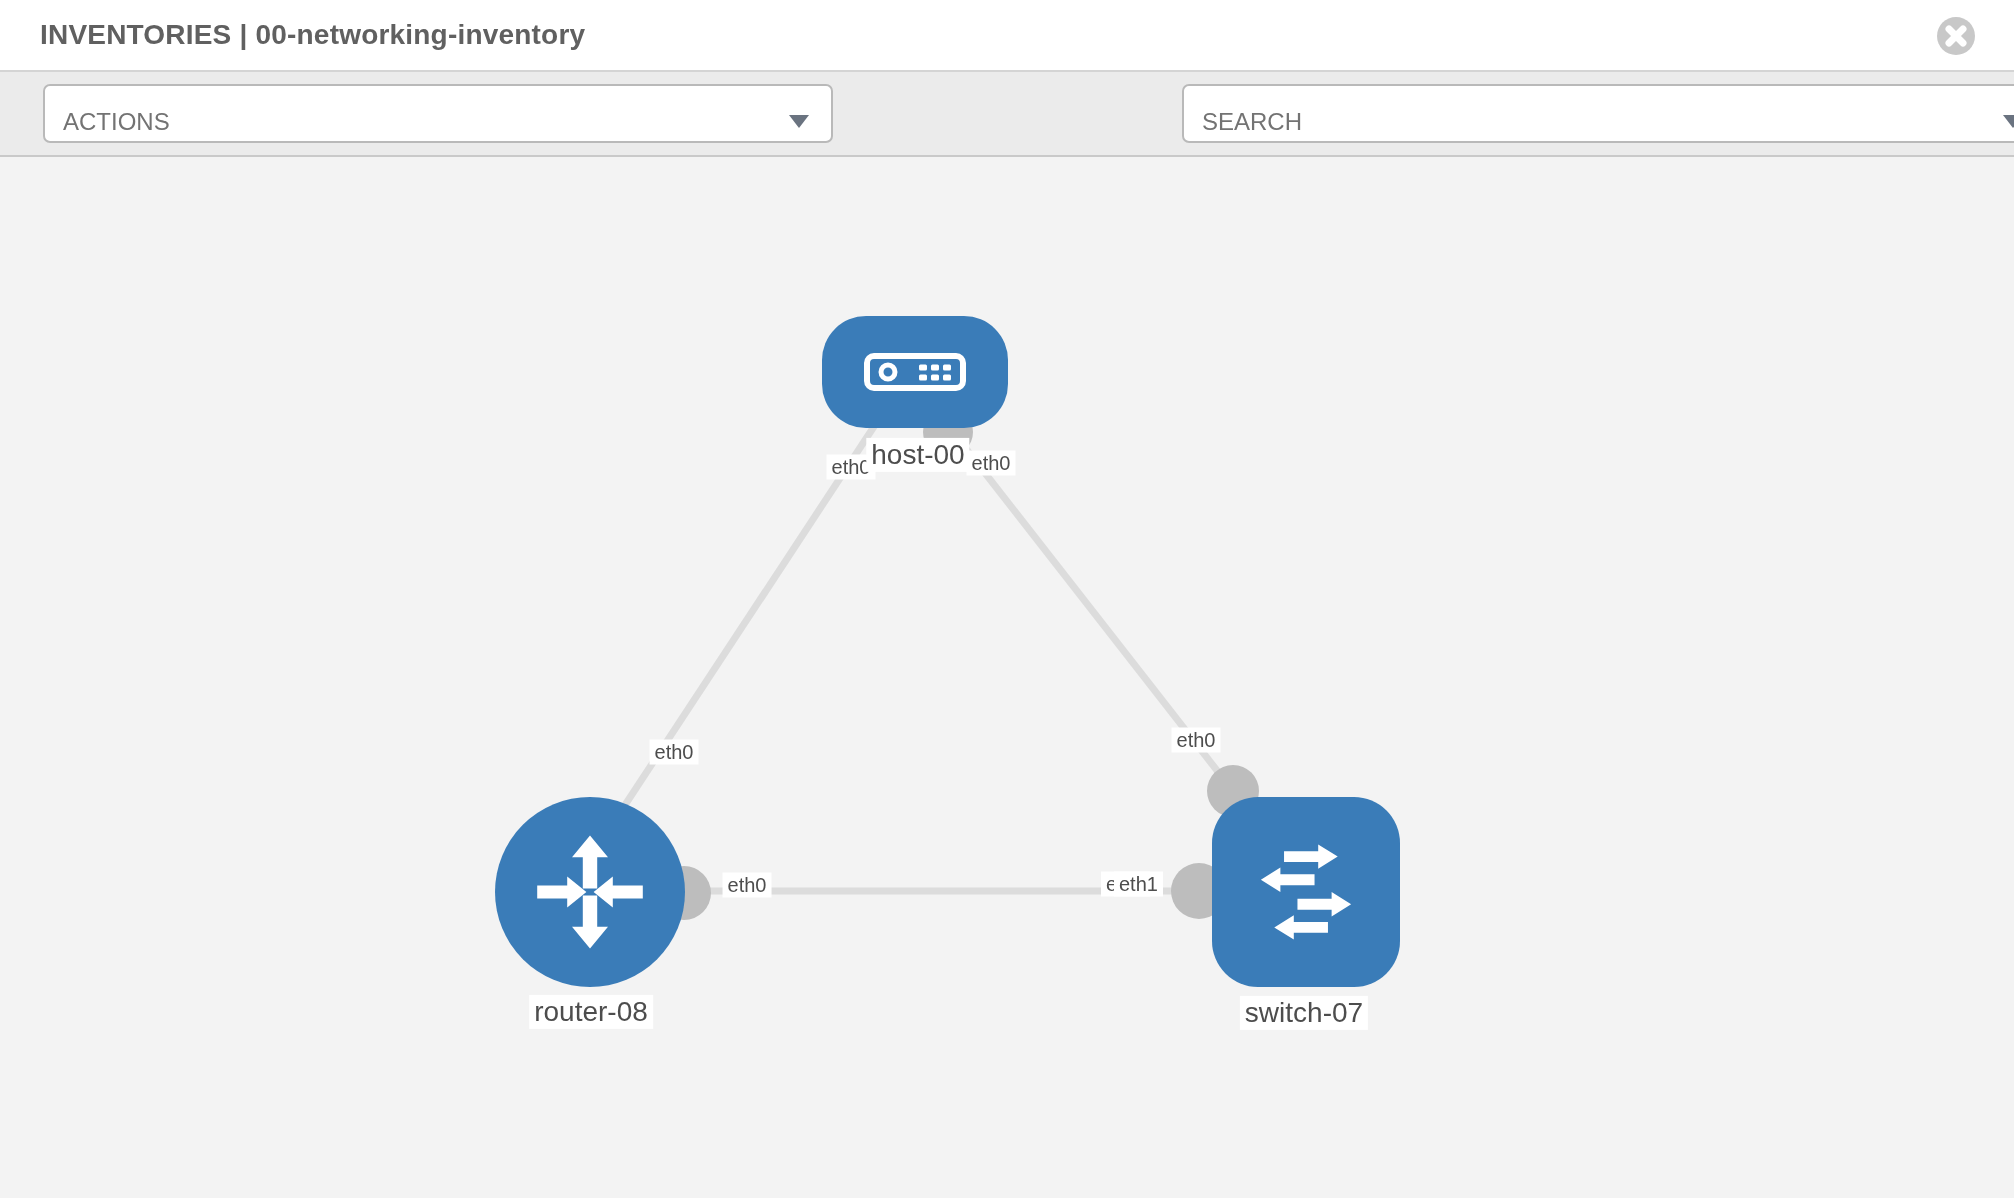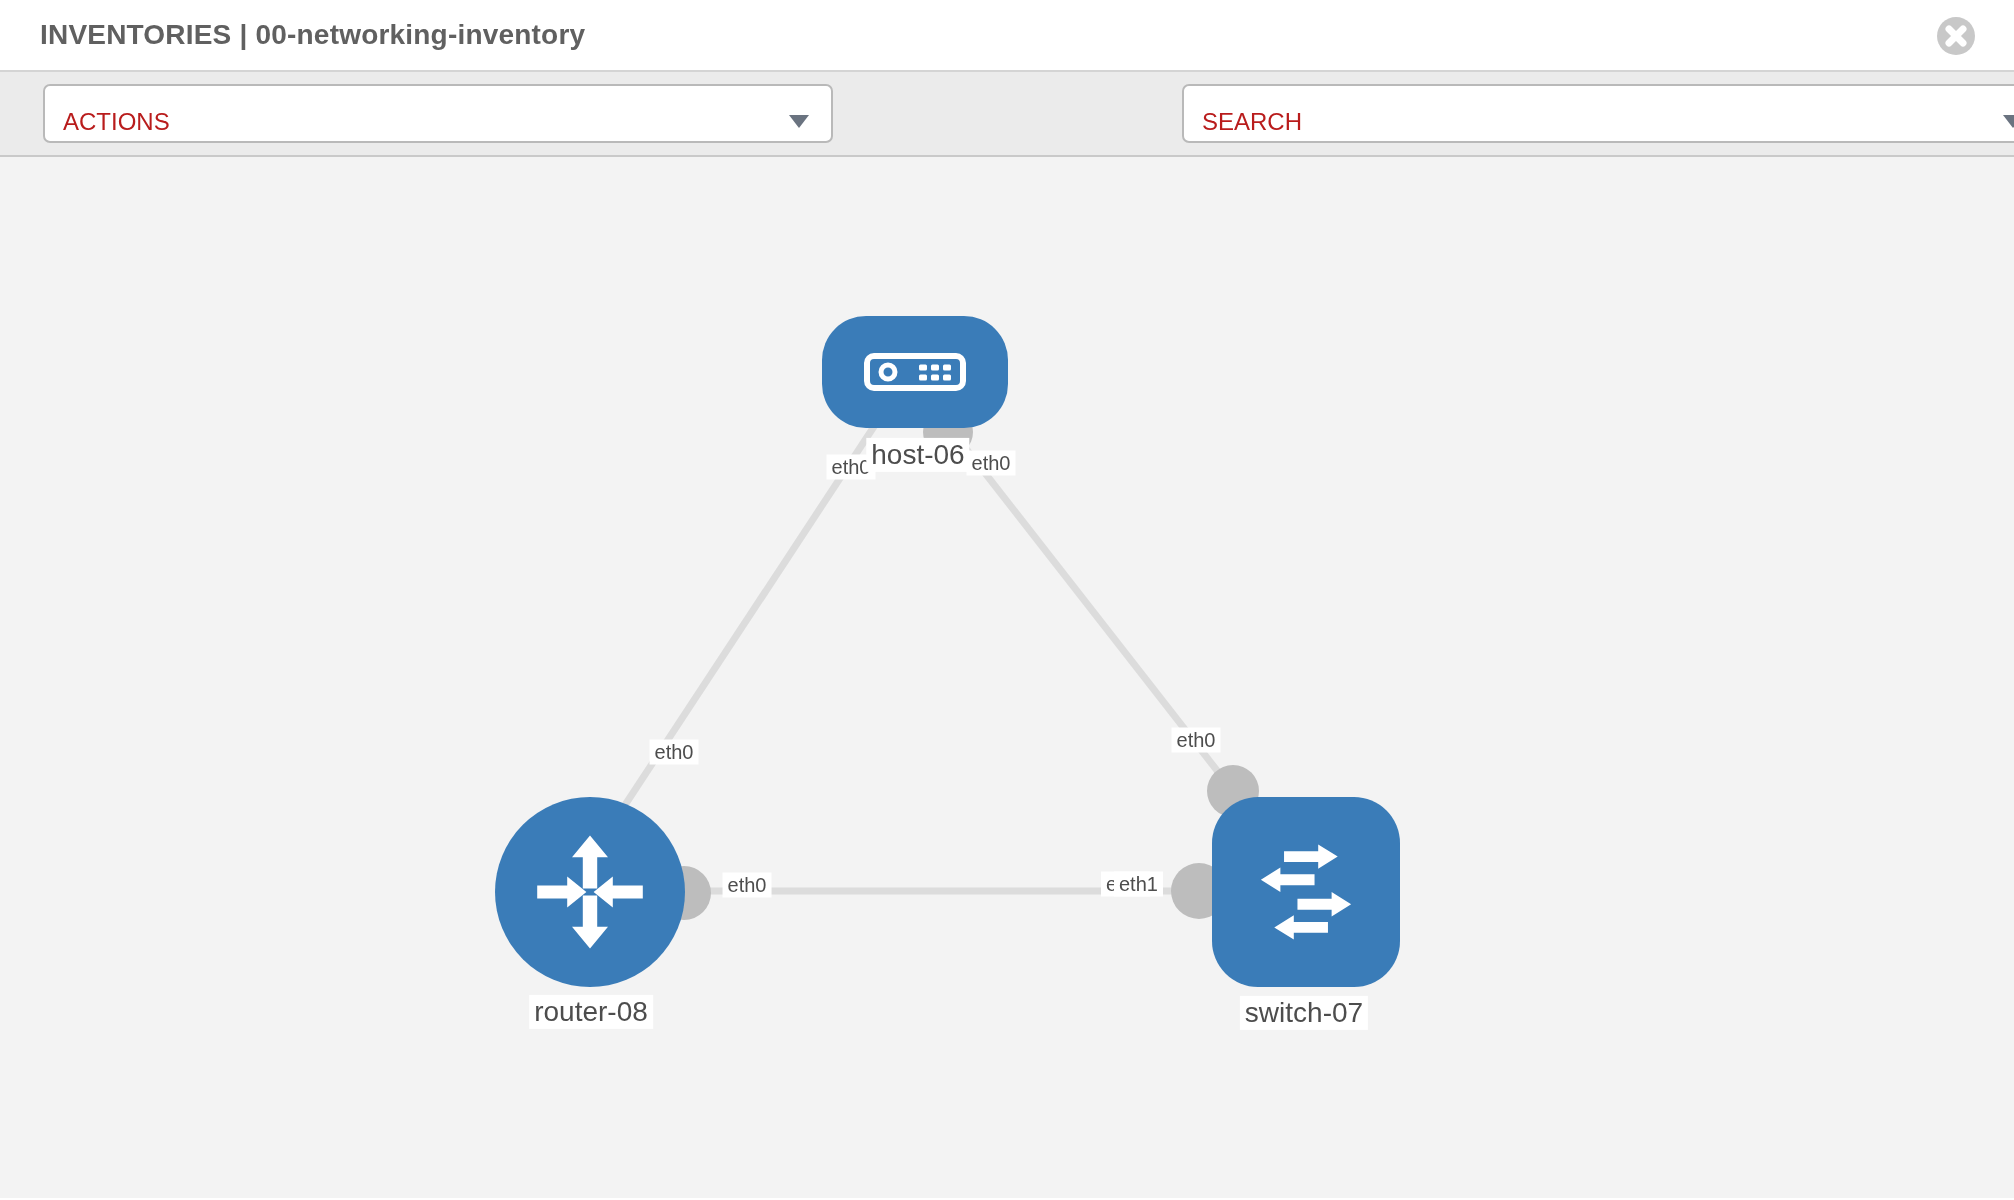--- a/index.html
+++ b/index.html
@@ -13,21 +13,21 @@
            font-size:28px; font-weight:bold; color:#606060; letter-spacing:.2px; }
   .close-btn { position:absolute; right:38px; top:16px; width:40px; height:40px;
                cursor:pointer; }
 
   
   .toolbar { position:relative; width:2014px; height:85px; background:#ebebeb;
              border-bottom:2px solid #c9c9c9; }
   .select-box { position:absolute; top:12px; height:59px; background:#fff;
                 border:2px solid #b9b9b9; border-radius:7px;
                 display:flex; align-items:center; padding:16px 22px 0 18px;
-                color:#b91c1c; font-size:24px; cursor:pointer; }
+                color:#737373; font-size:24px; cursor:pointer; }
   .select-box .label { flex:1 1 auto; }
   .caret { width:0; height:0; border-left:10px solid transparent;
            border-right:10px solid transparent; border-top:13px solid #6a7380; }
   #actions-box { left:43px; width:790px; }
   #search-box  { left:1182px; width:865px; }
   .tool-icon { position:absolute; top:99px; cursor:pointer; }
   #wrench-icon { left:1050px; }
   #key-icon    { left:1118px; }
 
   
@@ -127,21 +127,21 @@
 
   <div class="node" id="node-switch">
     <svg width="122" height="122" viewBox="0 0 100 100">
       <polygon fill="#fff" points="76,21 60,11 60,16.5 32,16.5 32,25.5 60,25.5 60,31"></polygon>
       <polygon fill="#fff" points="13,40 29,30 29,35.5 57,35.5 57,44.5 29,44.5 29,50"></polygon>
       <polygon fill="#fff" points="87,60 71,50 71,55.5 43,55.5 43,64.5 71,64.5 71,70"></polygon>
       <polygon fill="#fff" points="24,79 40,69 40,74.5 68,74.5 68,83.5 40,83.5 40,89"></polygon>
     </svg>
   </div>
 
-  <div class="tag node-tag" style="left:918px; top:298px;">host-06</div>
+  <div class="tag node-tag" style="left:918px; top:298px;">host-00</div>
   <div class="tag node-tag" style="left:591px; top:855px;">router-08</div>
   <div class="tag node-tag" style="left:1304px; top:856px;">switch-07</div>
 
   <div class="tag if-tag" style="left:851px; top:310px;">eth0</div>
   <div class="tag if-tag" style="left:991px; top:306px;">eth0</div>
   <div class="tag if-tag" style="left:674px; top:595px;">eth0</div>
   <div class="tag if-tag" style="left:1196px; top:583px;">eth0</div>
   <div class="tag if-tag" style="left:747px; top:728px;">eth0</div>
 
   <div class="tag if-tag if-tag-left" style="left:1101px; top:727px; z-index:5;">eth0</div>

